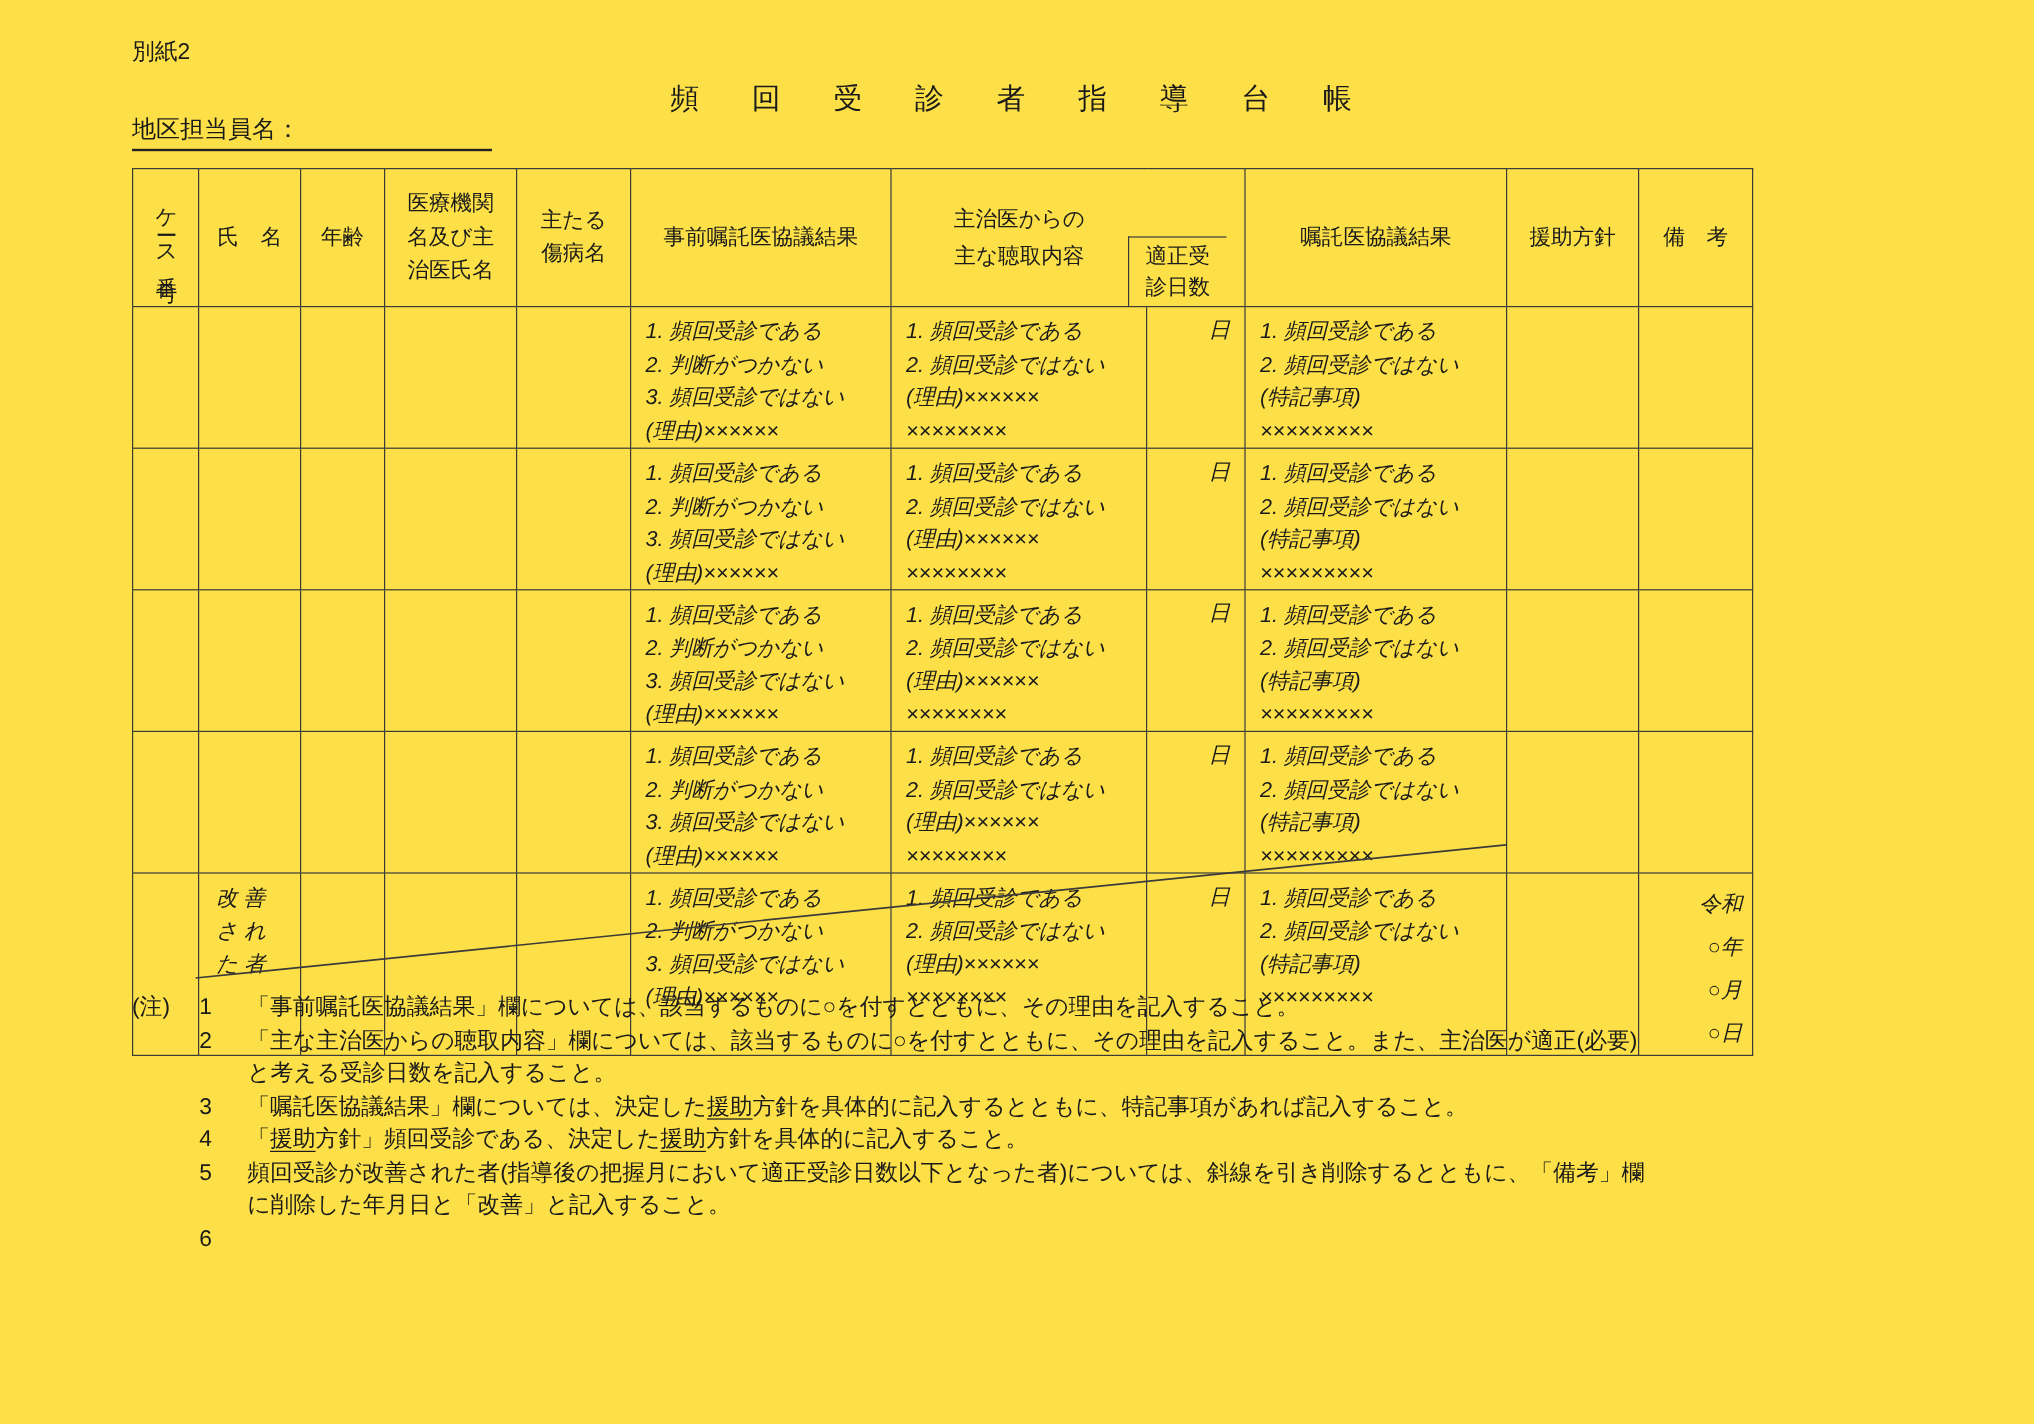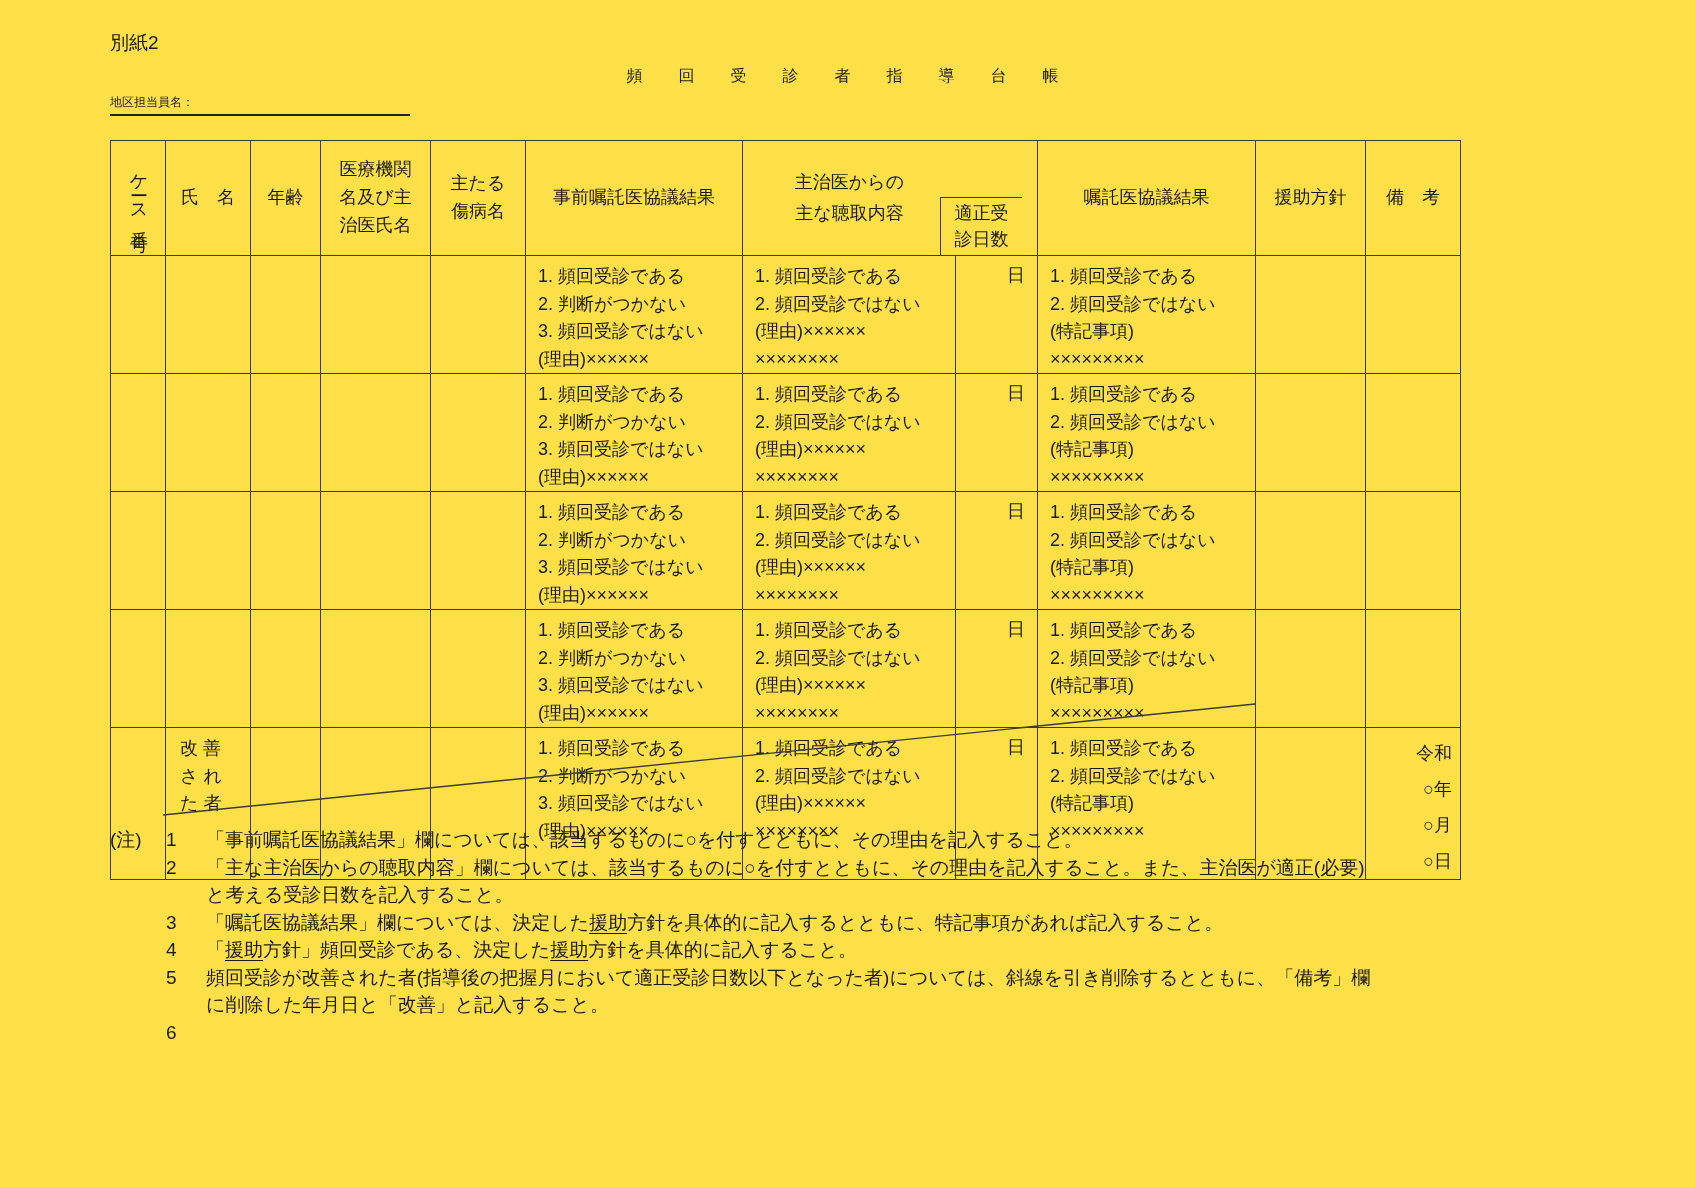--- a/index.html
+++ b/index.html
@@ -9,31 +9,31 @@
     width: 1695px;
     height: 1187px;
     background: #fde047;
     color: #1a1a1a;
     font-family: "Liberation Sans", sans-serif;
     overflow: hidden;
   }
   .attachment { position: absolute; left: 110px; top: 30px; font-size: 19px; }
   .title {
     position: absolute; left: 0; top: 66px; width: 100%;
-    text-align: center; font-size: 16px; letter-spacing: 10px;
+    text-align: center; font-size: 24px; letter-spacing: 10px;
   }
   .staff-line {
     position: absolute; left: 110px; top: 94px; width: 300px;
-    border-bottom: 2px solid #222; padding-bottom: 3px; font-size: 12px;
+    border-bottom: 2px solid #222; padding-bottom: 3px; font-size: 20px;
   }
   .table-wrap { position: absolute; left: 110px; top: 140px; width: 1350px; height: 677px; }
   table { border-collapse: collapse; table-layout: fixed; width: 1350px; font-size: 18px; }
   th, td { border: 1px solid #3a3a3a; font-weight: normal; }
   thead tr { height: 115px; }
-  tbody tr { height: 112px; }
+  tbody tr { height: 112px; font-style: italic; }
   tbody tr.last { height: 117px; }
   th { text-align: center; vertical-align: middle; white-space: pre-line; line-height: 1.55; }
   td.list { vertical-align: top; text-align: left; padding: 7px 2px 0 12px; line-height: 27.5px; white-space: nowrap; overflow: hidden; }
   td.days { vertical-align: top; text-align: right; padding: 7px 12px 0 0; }
   td.name-cell { vertical-align: top; text-align: left; padding: 7px 0 0 14px; line-height: 27.5px; white-space: pre-line; }
   td.remarks-cell { vertical-align: top; text-align: right; padding: 7px 8px 0 0; line-height: 36px; white-space: pre-line; }
   th.group { position: relative; padding: 0; margin-top: 47px; }
   .group-title {
     position: absolute; left: 0; top: 0; width: 213px; height: 100%;
     display: flex; align-items: center; justify-content: center;

